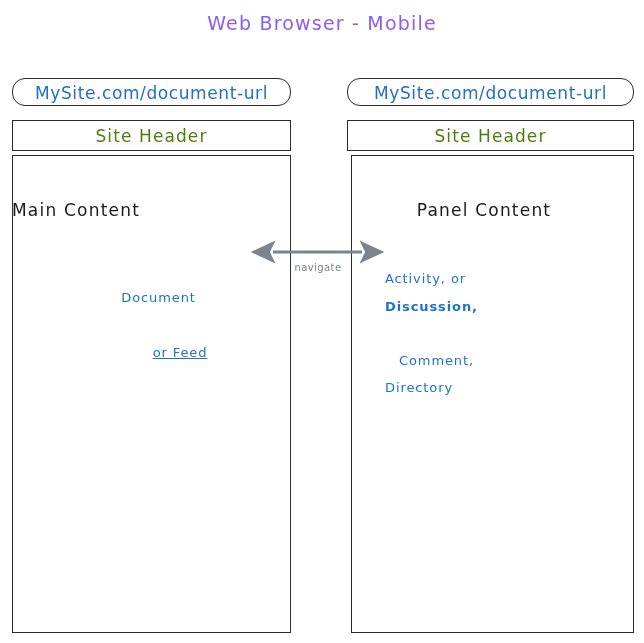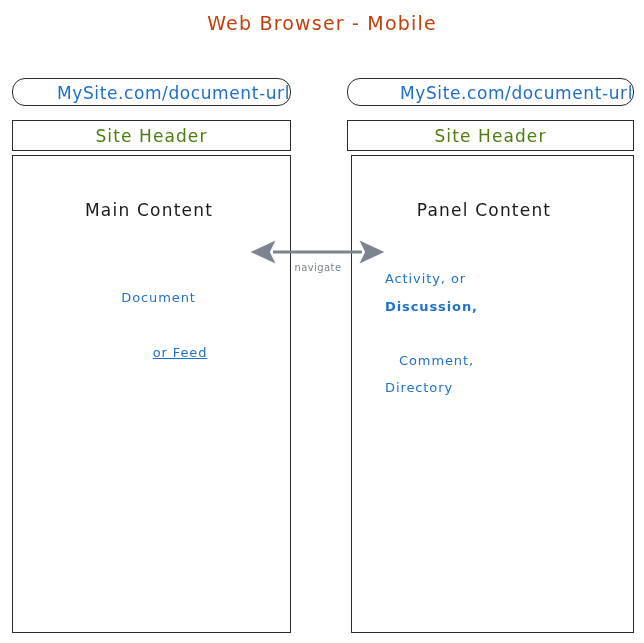--- a/index.html
+++ b/index.html
@@ -32,21 +32,21 @@
   }
 
   
   .title {
     position: absolute;
     left: 0;
     top: 12px;
     width: 644px;
     text-align: center;
     font-size: 19px;
-    color: #c2410c;
+    color: #8b5cf6;
     letter-spacing: 1.2px;
   }
 
   
   .box {
     position: absolute;
     background: #ffffff;
     box-sizing: border-box;
     border: 1.6px solid #2b2b2b;
   }
@@ -75,21 +75,20 @@
     text-align: center;
     font-size: 17px;
     letter-spacing: 1.1px;
     color: #4d7c0f;
   }
 
   .urltext {
     color: #1f6fc8;
     font-size: 17px;
     letter-spacing: 0.6px;
-    text-align: right;
   }
 
   
   .content-heading {
     position: absolute;
     font-size: 17px;
     color: #1a1a1a;
     letter-spacing: 1.2px;
     white-space: pre;
   }
@@ -140,21 +139,21 @@
     <div class="boxlabel urltext sketch-text" style="top:4px;" title="Enter URL">MySite.com/document-url</div>
   </div>
 
   <div class="box shadowed" style="left:12px; top:120px; width:279px; height:31px;">
     <div class="boxlabel sketch-text" style="top:5px;">Site Header</div>
   </div>
 
   <div class="box shadowed" style="left:12px; top:155px; width:279px; height:478px;">
   </div>
 
-  <div class="content-heading sketch-text" style="left:28px; top:200px; width:242px; text-align:center;">Main Content</div>
+  <div class="content-heading sketch-text" style="left:12px; top:200px; width:242px; ">Main Content</div>
 
   <div class="content-blue center sketch-text" style="left:12px; top:285px; width:279px;">Document</div>
 
   <div class="content-blue center sketch-text" style="left:12px; top:340px; width:322px;text-decoration:underline;">or Feed</div>
 
   <div class="box urlbar shadowed" style="left:347px; top:78px; width:287px; height:28px;">
     <div class="boxlabel urltext sketch-text" style="top:4px;" title="Enter URL">MySite.com/document-url</div>
   </div>
 
   <div class="box shadowed" style="left:347px; top:120px; width:287px; height:31px;">

